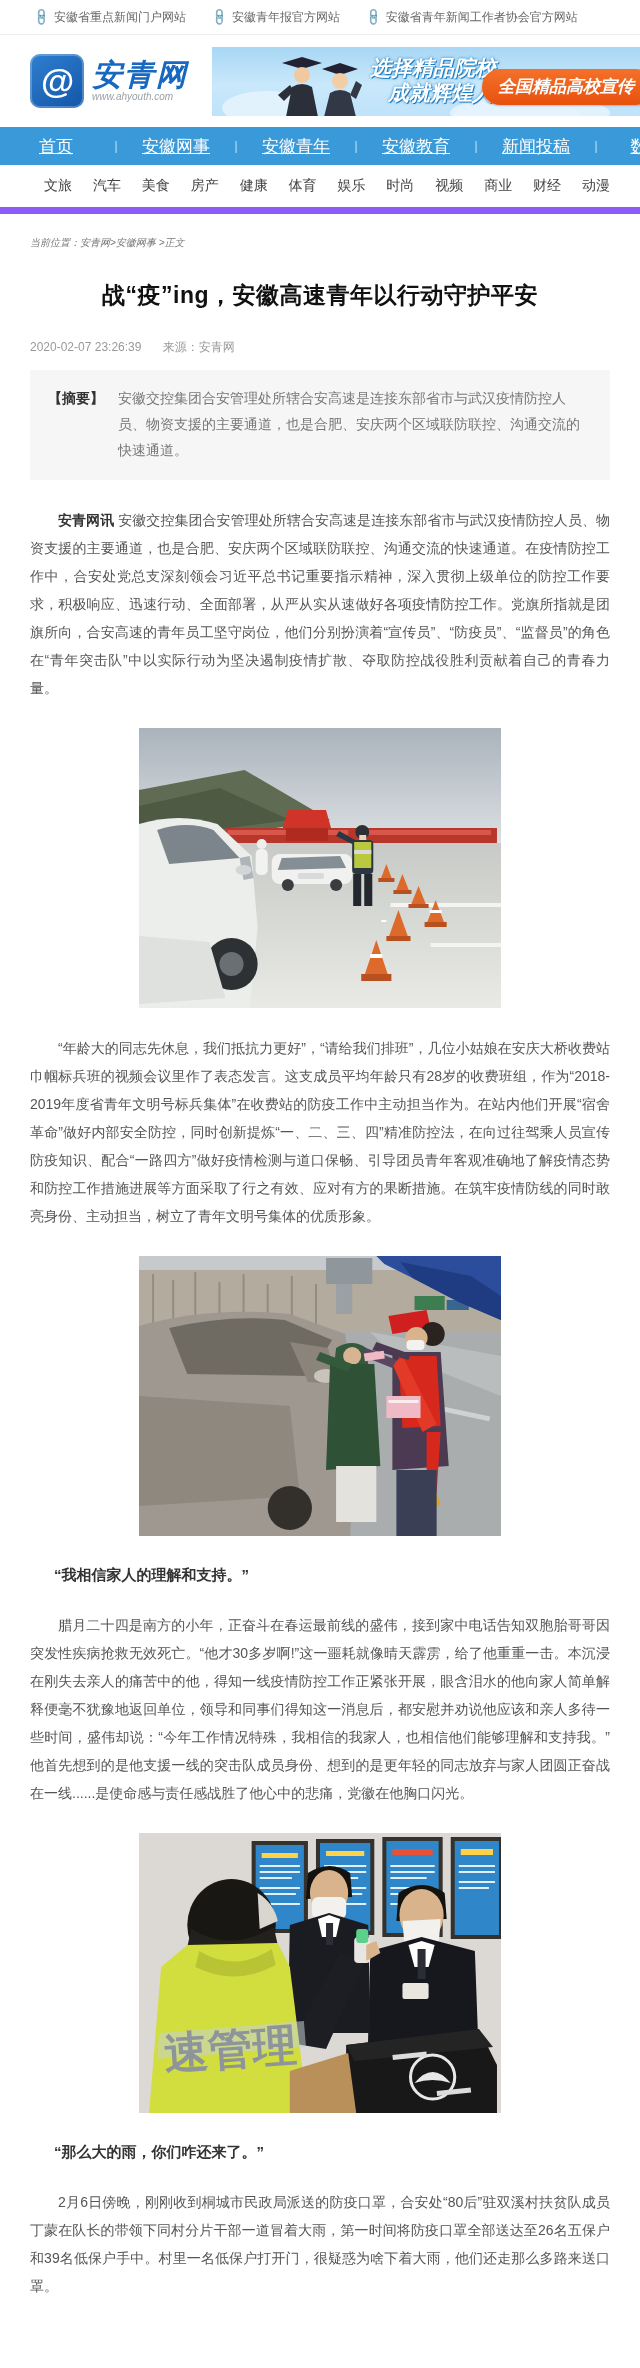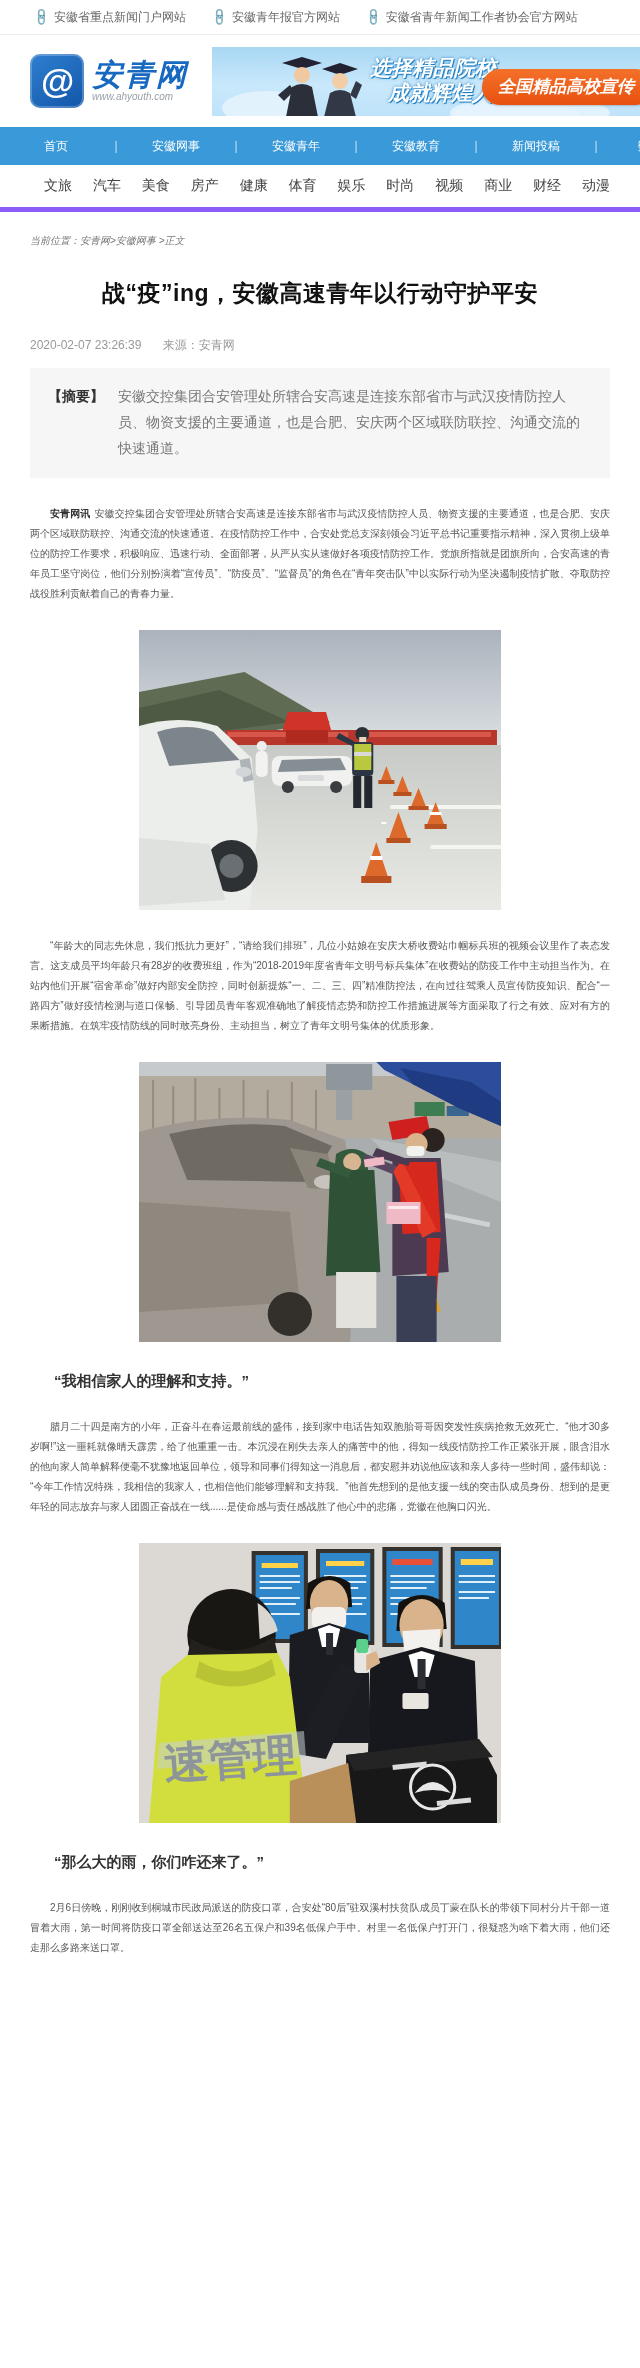--- a/index.html
+++ b/index.html
@@ -13,33 +13,33 @@
   .logo-text{display:flex;flex-direction:column;line-height:1;}
   .logo-name{font-size:30px;font-weight:bold;color:#1668c0;letter-spacing:2px;font-style:italic;}
   .logo-url{font-size:10px;color:#9aa0a6;font-style:italic;margin-top:2px;}
   .banner{position:relative;flex:1;height:69px;margin-left:12px;background:linear-gradient(180deg,#aeditor 0%);background:linear-gradient(180deg,#a8d7f4 0%,#c9e8fb 55%,#bfe3fa 100%);overflow:hidden;}
   .cloud{position:absolute;background:#e4f3fd;border-radius:50%;opacity:.9;}
   .grads{position:absolute;left:52px;top:8px;}
   .banner-text{position:absolute;left:158px;top:8px;line-height:1.2;font-weight:bold;font-style:italic;font-size:21px;color:#fff;text-shadow:0 0 3px #1f7fc4,1px 1px 0 #1f7fc4;white-space:nowrap;}
   .banner-text .l2{margin-left:18px;display:block;}
   .banner-badge{position:absolute;right:-14px;top:22px;background:linear-gradient(180deg,#f4712a,#e8510e);color:#fff;font-size:17px;font-weight:bold;font-style:italic;padding:6px 20px 7px 16px;border-radius:18px;white-space:nowrap;box-shadow:0 1px 2px rgba(0,0,0,.2);}
   .mainnav{background:#3a9ad9;height:38px;display:flex;align-items:center;padding-left:18px;}
-  .mainnav .nav-item{width:76px;text-align:center;color:#fff;font-size:12px;cursor:pointer;white-space:nowrap;flex:none;}
+  .mainnav .nav-item{width:76px;text-align:center;color:#fff;font-size:17px;cursor:pointer;white-space:nowrap;flex:none;text-decoration:underline;}
   .mainnav .nav-sep{color:#bfe0f3;font-size:12px;width:44px;text-align:center;flex:none;}
-  .subnav{height:42px;display:flex;align-items:center;justify-content:space-between;padding:0 30px 0 44px;border-bottom:5px solid #8b5cf6;}
+  .subnav{height:42px;display:flex;align-items:center;justify-content:space-between;padding:0 30px 0 44px;border-bottom:7px solid #8b5cf6;}
   .subnav .sub-item{font-size:14px;color:#444;cursor:pointer;white-space:nowrap;}
   .crumbs{margin:22px 0 0 30px;font-size:10px;color:#777;font-style:italic;}
   .crumbs a{color:#777;text-decoration:none;cursor:pointer;}
   .article{padding:0 30px;}
   .title{margin:30px 10px 0;text-align:center;font-size:23px;font-weight:bold;color:#111;letter-spacing:.5px;}
   .meta{margin-top:28px;font-size:12px;color:#999;}
   .meta .src-label{margin-left:18px;}
   .summary{margin-top:14px;background:#f6f6f6;padding:16px 18px;display:flex;gap:14px;font-size:14px;line-height:1.85;color:#777;}
   .summary .sum-label{flex:none;font-weight:bold;color:#333;}
-  .body-p{margin:26px 0 0;font-size:10px;line-height:2.0;color:#555;text-align:justify;text-indent:2em;}
+  .body-p{margin:26px 0 0;font-size:14px;line-height:2.0;color:#555;text-align:justify;text-indent:2em;}
   .lead{font-weight:bold;color:#333;margin-right:4px;}
   .subhead{margin:30px 0 0;font-size:15px;font-weight:bold;color:#333;padding-left:1.6em;}
   .photo{display:block;margin:26px auto 4px;width:362px;height:280px;}
   .photo svg{display:block;width:100%;height:100%;}
 </style>
 </head>
 <body>
 
 <div class="topbar">
   <span class="toplink">

